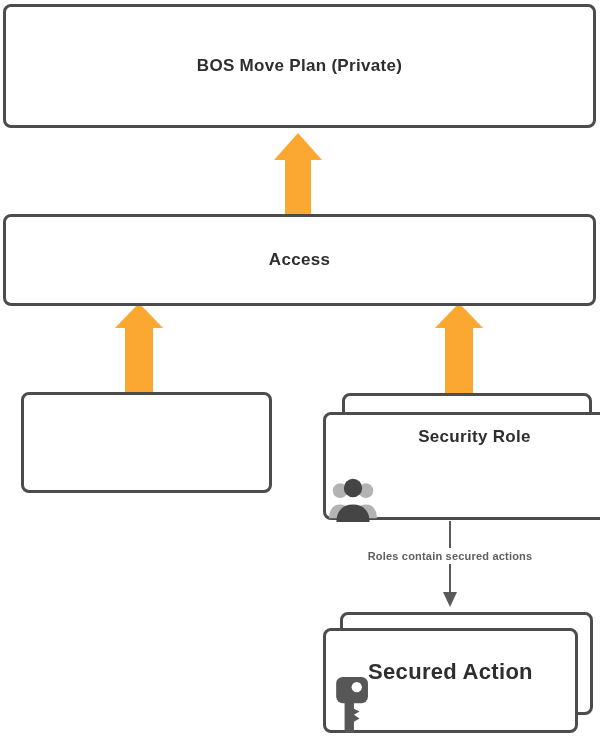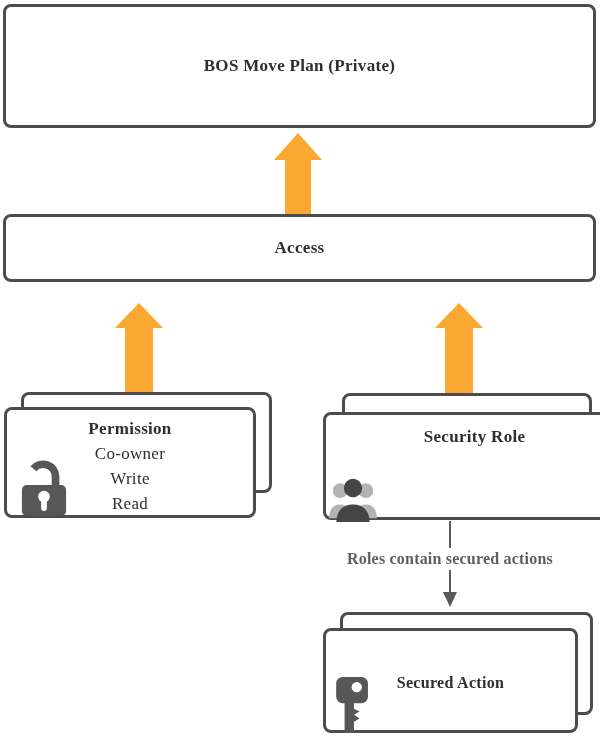--- a/index.html
+++ b/index.html
@@ -1,21 +1,21 @@
 <!DOCTYPE html>
 <html><head>
 <meta charset="utf-8">
 <style>
   html, body { margin: 0; padding: 0; background: #ffffff; }
   .canvas {
     position: relative;
     width: 600px;
     height: 736px;
     background: #ffffff;
-    font-family: Liberation Serif, serif;
+    font-family: Liberation Sans, sans-serif;
     color: #2e2e2e;
     overflow: hidden;
   }
   .box {
     position: absolute;
     box-sizing: border-box;
     background: #ffffff;
     border: 3px solid #4c4c4c;
     border-radius: 8px;
   }
@@ -51,43 +51,43 @@
   .icon {
     position: absolute;
     z-index: 4;
   }
   .connector-label {
     position: absolute;
     left: 335px;
     top: 548px;
     width: 230px;
     text-align: center;
-    font-size: 16px;
+    font-size: 11px;
     font-weight: bold;
     letter-spacing: 0.2px;
     color: #5e5e5e;
     background: #ffffff;
     z-index: 2;
     padding: 2px 0;
   }
   
   #box-plan   { left: 3px;   top: 4px;   width: 593px; height: 124px; }
-  #box-access { left: 3px;   top: 214px; width: 593px; height: 68px; }
+  #box-access { left: 3px;   top: 214px; width: 593px; height: 92px; }
 
   #perm-back  { left: 21px;  top: 392px; width: 251px; height: 101px; }
   #perm-front { left: 4px;   top: 407px; width: 252px; height: 111px; }
   #perm-lines { top: 6px; line-height: 25px; }
 
   #sec-back   { left: 342px; top: 393px; width: 250px; height: 102px; }
   #sec-front  { left: 323px; top: 412px; width: 303px; height: 108px; }
   #sec-lines  { top: 10px; line-height: 23px; }
 
   #secured-back  { left: 340px; top: 612px; width: 253px; height: 103px; }
   #secured-front { left: 323px; top: 628px; width: 255px; height: 105px; }
-  #secured-lines { top: 39px; line-height: 26px; font-size: 16px; }
+  #secured-lines { top: 28px; line-height: 26px; font-size: 22px; }
 
   #lock-icon   { left: 13px; top: 46px; }
   #users-icon  { left: 2px;  top: 61px; }
   #key-icon    { left: 9px;  top: 45px; }
 </style>
 </head>
 <body>
 
 <div class="canvas">
 
@@ -105,34 +105,20 @@
 
   <div class="box flex-center z2" id="box-plan">
     <span class="bold-title">BOS Move Plan (Private)</span>
   </div>
 
   <div class="box flex-center z2" id="box-access">
     <span class="bold-title">Access</span>
   </div>
 
   <div class="box z2" id="perm-back"></div>
-  <div class="box z3" id="perm-front">
-    <div class="card-lines" id="perm-lines">
-      <span class="line title">Permission</span>
-      <span class="line">Co-owner</span>
-      <span class="line">Write</span>
-      <span class="line">Read</span>
-    </div>
-    <svg class="icon" id="lock-icon" width="48" height="62" viewBox="0 0 50 64">
-      <path d="M37 32 V21 A 13 13 0 0 0 14 13" fill="none" stroke="#575757" stroke-width="8"></path>
-      <rect x="2" y="30" width="46" height="32" rx="5" fill="#575757"></rect>
-      <circle cx="25" cy="42" r="6" fill="#ffffff"></circle>
-      <rect x="22" y="44" width="6" height="13" rx="2.5" fill="#ffffff"></rect>
-    </svg>
-  </div>
 
   <div class="box z2" id="sec-back"></div>
   <div class="box z3" id="sec-front">
     <div class="card-lines" id="sec-lines">
       <span class="line title">Security Role</span>
     </div>
     <svg class="icon" id="users-icon" width="50" height="46" viewBox="0 0 54 50">
       <circle cx="13" cy="16" r="8" fill="#B3B3B3"></circle>
       <path d="M1 46 c0-10 5-15 12-15 s12 5 12 15 z" fill="#B3B3B3"></path>
       <circle cx="41" cy="16" r="8" fill="#B3B3B3"></circle>

